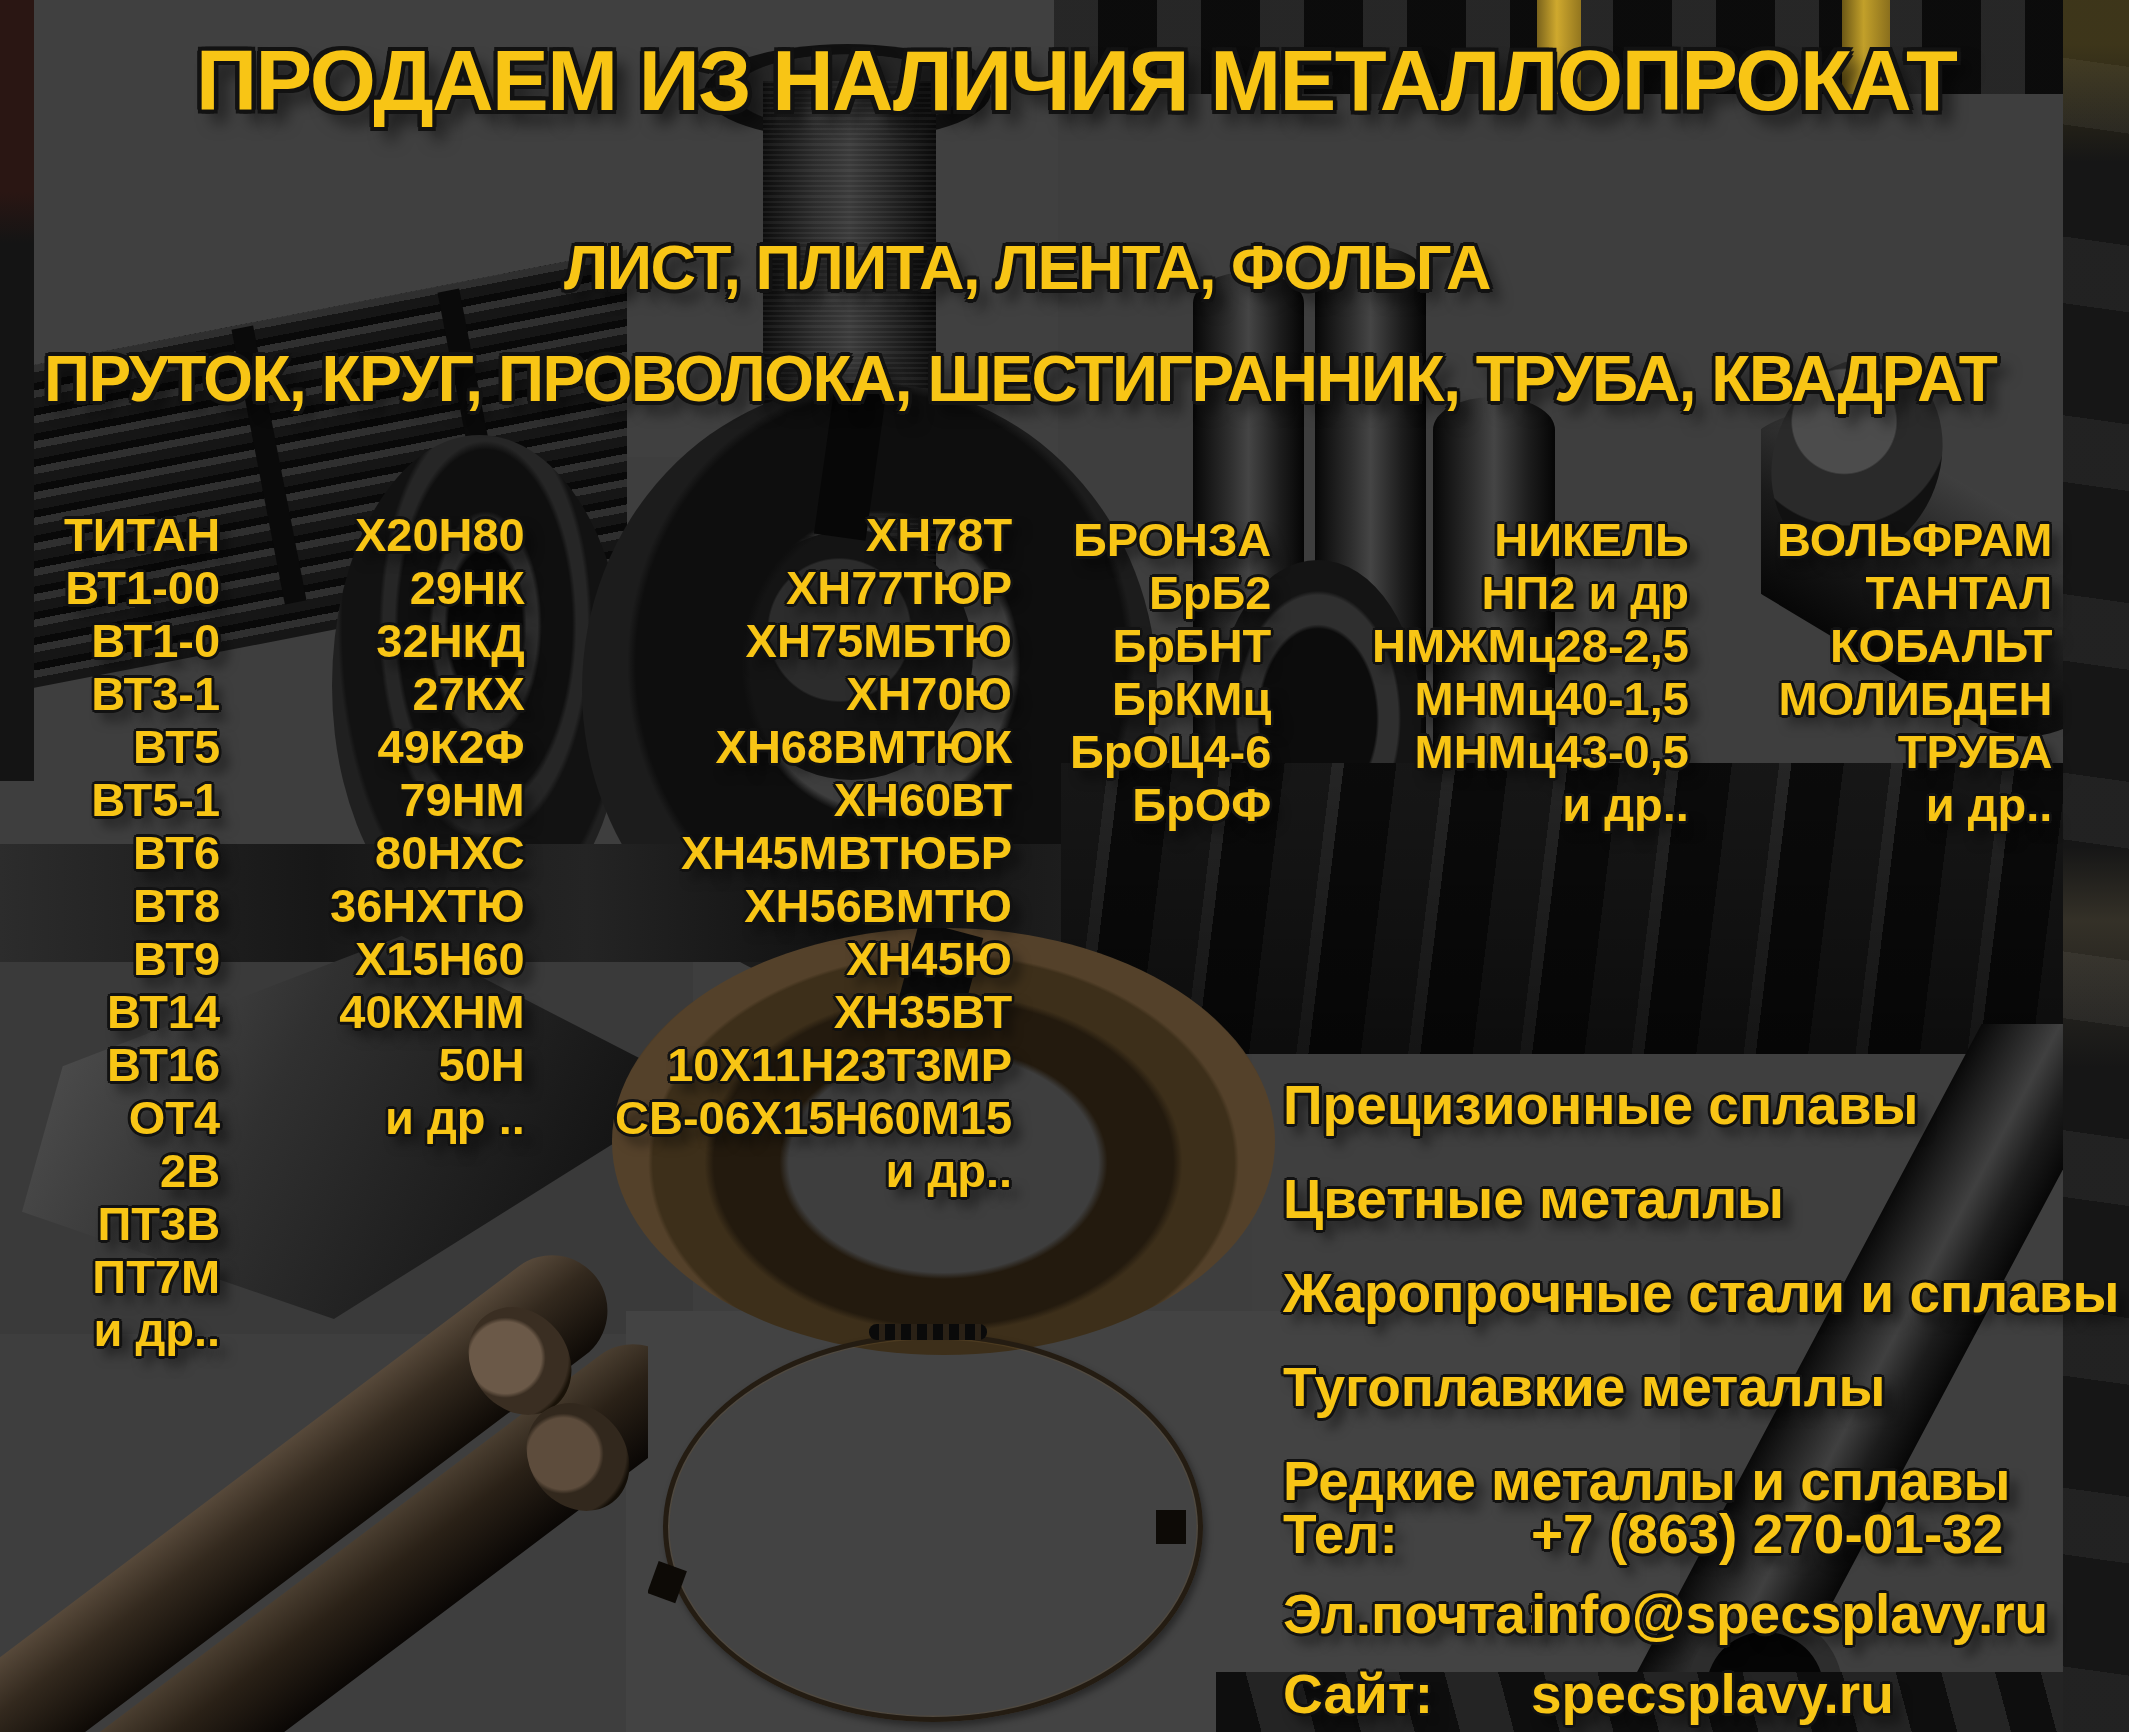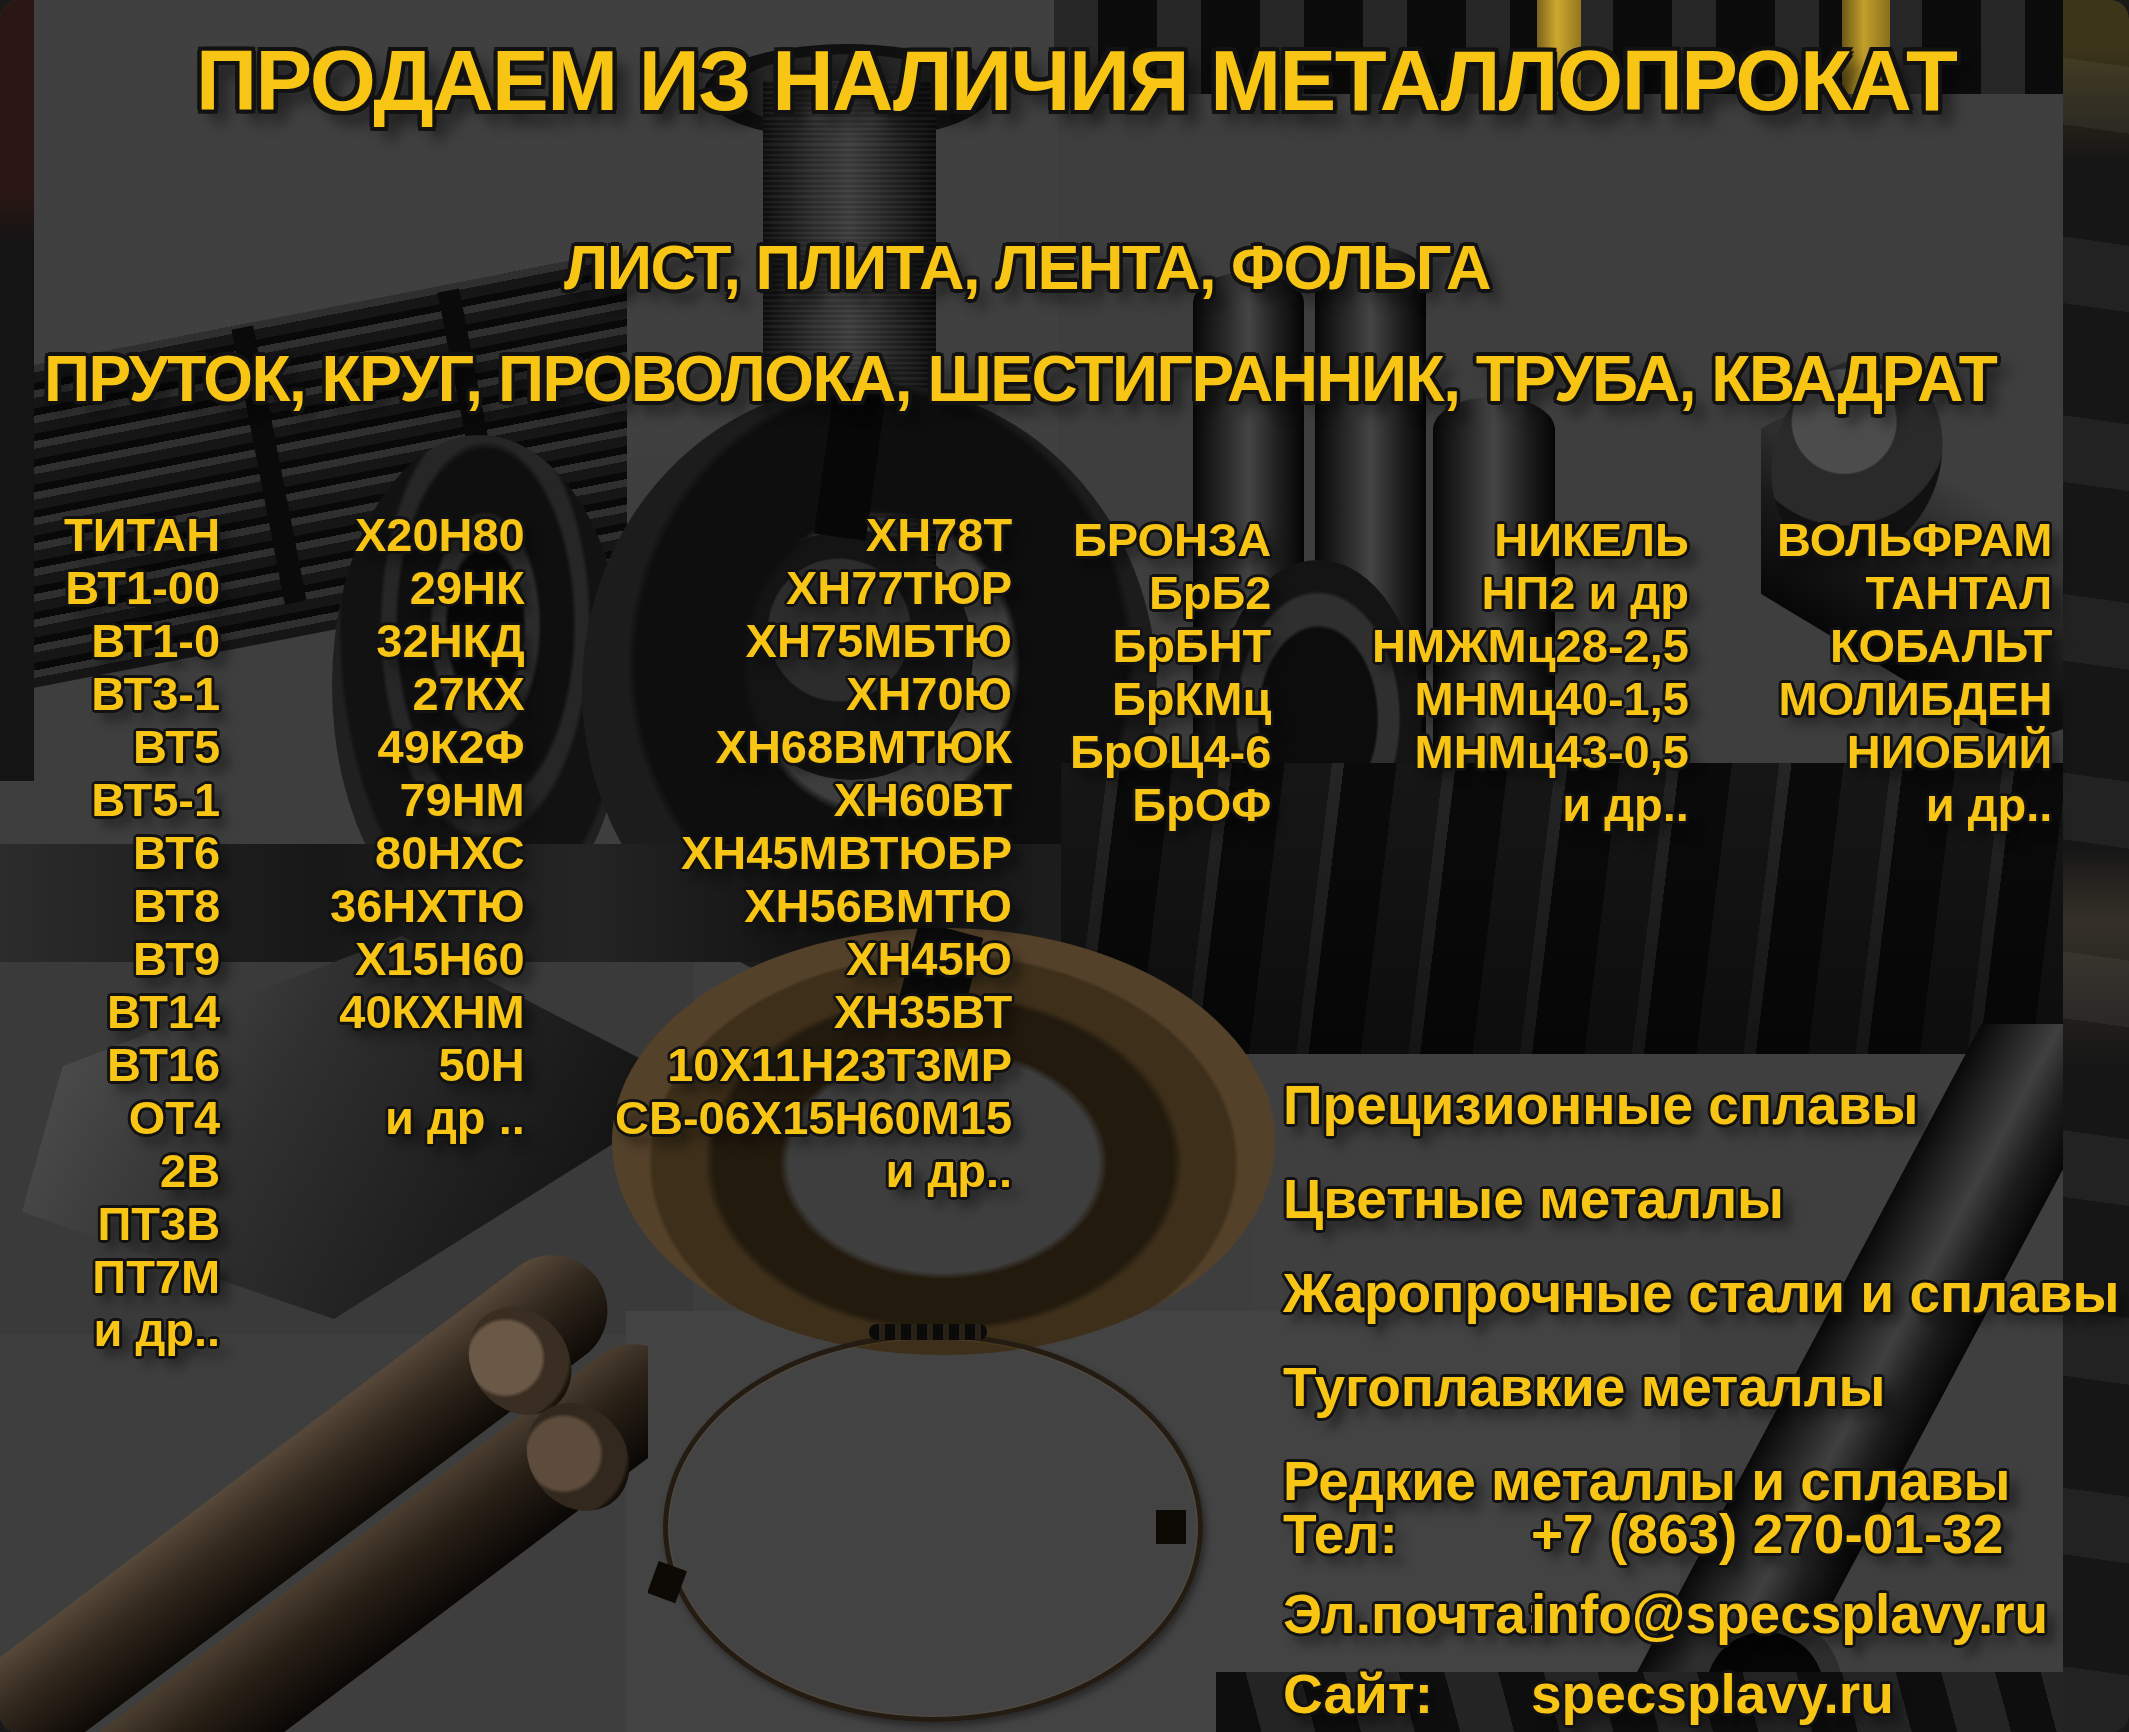--- a/index.html
+++ b/index.html
@@ -1,21 +1,20 @@
 <!DOCTYPE html>
 <html lang="ru" style="font-size:11.8px"><head>
 <meta charset="utf-8">
 <title>Металлопрокат — рекламный постер</title>
 <style>
   html,body{margin:0;padding:0;background:#191919;}
   .poster{
     position:relative;width:2129px;height:1733px;overflow:hidden;
     font-family:"Liberation Sans","DejaVu Sans",sans-serif;
     background:#191919;
-    border-radius:19px;
   }
   
   .frame{position:absolute;inset:0;
     background:
       repeating-linear-gradient(115deg, rgba(255,255,255,.04) 0 29.5px, rgba(0,0,0,0) 29.5px 96px),
       #181818;}
   
   .collage{position:absolute;left:0;top:0;right:66px;bottom:0;overflow:hidden;background:#3E3E3E;}
   .patch,.ph,.ph-part,.strip,.beam{position:absolute;}
   .ph{overflow:hidden;}
@@ -230,21 +229,21 @@
       <div class="grade">НМЖМц28-2,5</div>
       <div class="grade">МНМц40-1,5</div>
       <div class="grade">МНМц43-0,5</div>
       <div class="grade">и др..</div>
     </div>
   <div class="yl o4 grade-col col-refractory">
       <div class="grade">ВОЛЬФРАМ</div>
       <div class="grade">ТАНТАЛ</div>
       <div class="grade">КОБАЛЬТ</div>
       <div class="grade">МОЛИБДЕН</div>
-      <div class="grade">НИОБИЙ</div>
+      <div class="grade">ТРУБА</div>
       <div class="grade">и др..</div>
     </div>
 
   <div class="yl o4 cat-list">
       <div class="cat">Прецизионные сплавы</div>
       <div class="cat">Цветные металлы</div>
       <div class="cat">Жаропрочные стали и сплавы</div>
       <div class="cat">Тугоплавкие металлы</div>
       <div class="cat">Редкие металлы и сплавы</div>
     </div>

